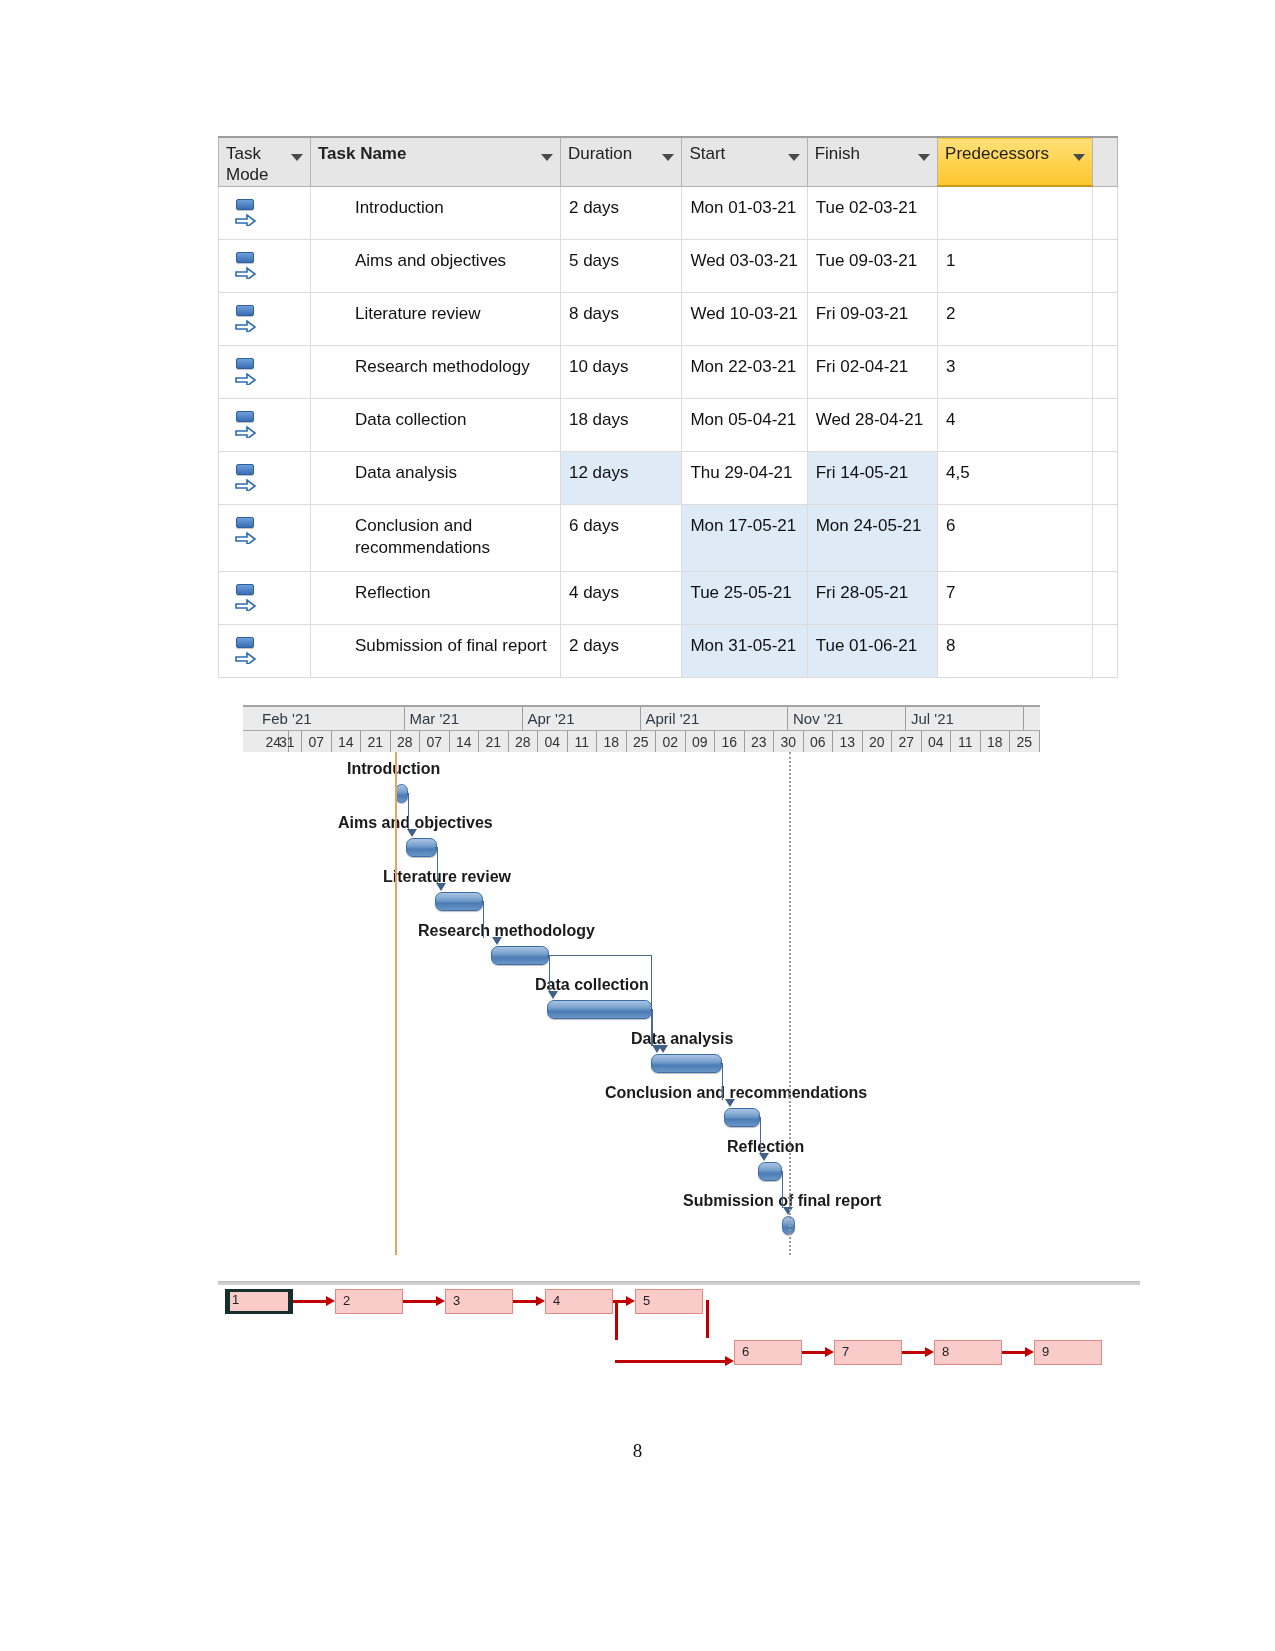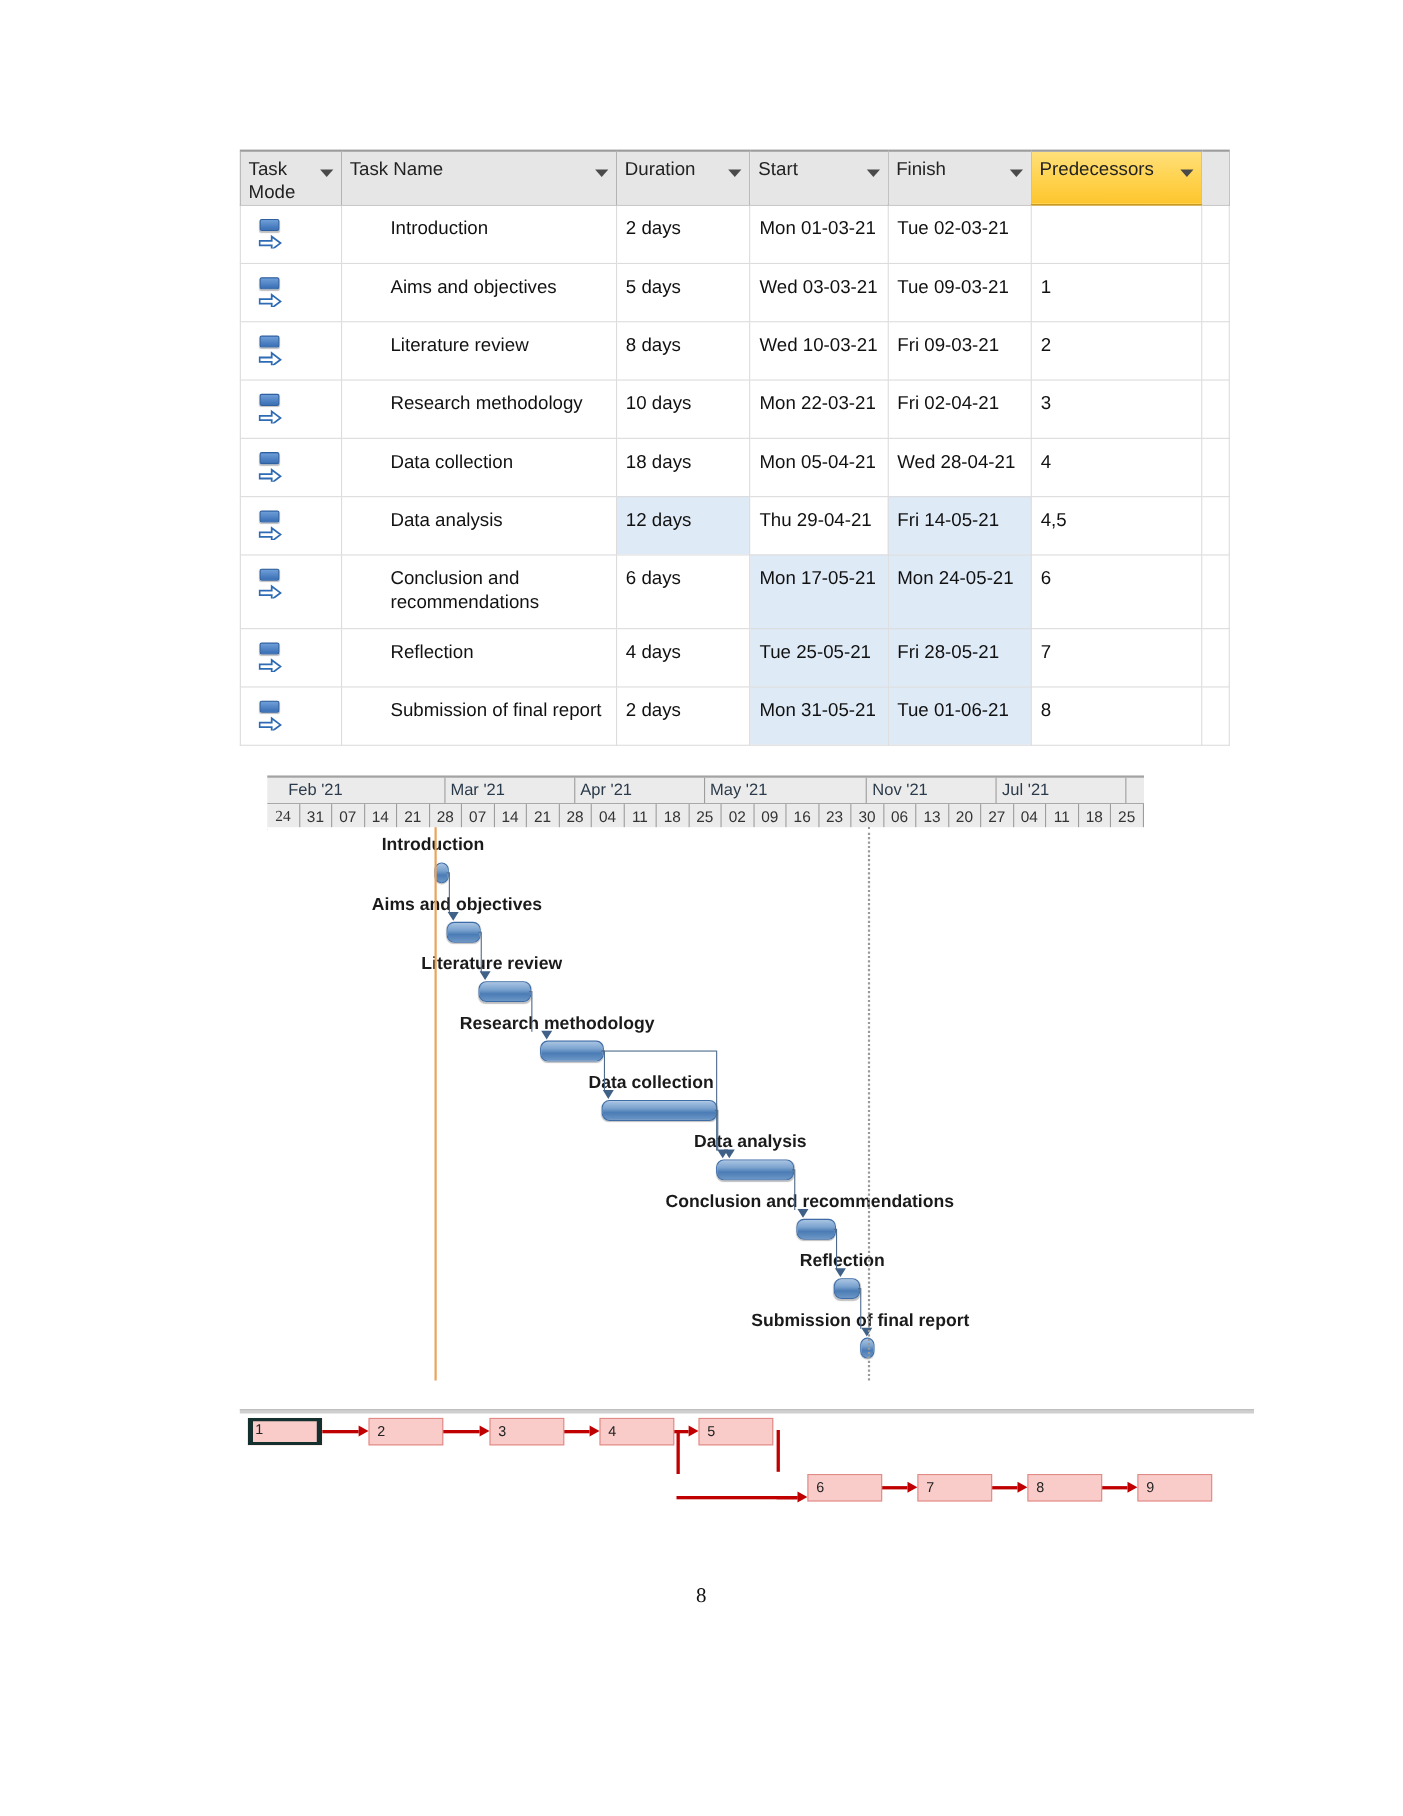--- a/index.html
+++ b/index.html
@@ -38,21 +38,21 @@
     border:1px solid #dcdcdc;
     border-top:1px solid #e3e3e3;
     font-size:17px;color:#111;
     padding:10px 8px 12px 8px;
     vertical-align:top;
     line-height:1.3;
     background:#fff;
   }
   #gantt-table td.hl{background:#dfeaf7;}
   .col-mode{width:88px;}
-  .col-name{width:255px;}
+  .col-name{width:255px;font-weight:bold;}
   .col-dur{width:120px;}
   .col-start{width:134px;}
   .col-fin{width:138px;}
   .col-pred{width:152px;}
   .col-last{width:12px;}
   td.taskname{padding-left:44px!important;}
   
   .mode-icon{display:block;width:26px;height:28px;position:relative;margin-left:8px;margin-top:2px;}
   .mode-icon .bar{position:absolute;left:1px;top:0;width:16px;height:9px;border-radius:2px;
       background:linear-gradient(180deg,#6f9fd8 0%,#3a6fb5 100%);border:1px solid #2e5f9e;}
@@ -281,26 +281,26 @@
       </tr>
     </tbody>
 </table>
 
 <div id="gantt-chart">
   <div id="timescale">
     <div class="ts-row top" id="ts-months">
         <div class="ts-cell" style="left: 14px; width: 147.5px;">Feb '21</div>
         <div class="ts-cell" style="left: 161.5px; width: 118px;">Mar '21</div>
         <div class="ts-cell" style="left: 279.5px; width: 118px;">Apr '21</div>
-        <div class="ts-cell" style="left: 397.5px; width: 147.5px;">May '21</div>
+        <div class="ts-cell" style="left: 397.5px; width: 147.5px;">April '21</div>
         <div class="ts-cell" style="left: 545px; width: 118px;">Nov '21</div>
         <div class="ts-cell" style="left: 663px; width: 118px;">Jul '21</div>
       </div>
     <div class="ts-row" id="ts-weeks">
-        <div class="ts-cell wk" style="left: 0px; width: 29.5px; font-family: Liberation Serif, serif;">24</div>
+        <div class="ts-cell wk" style="left: 16px; width: 29.5px;">24</div>
         <div class="ts-cell wk" style="left: 29.5px; width: 29.5px;">31</div>
         <div class="ts-cell wk" style="left: 59px; width: 29.5px;">07</div>
         <div class="ts-cell wk" style="left: 88.5px; width: 29.5px;">14</div>
         <div class="ts-cell wk" style="left: 118px; width: 29.5px;">21</div>
         <div class="ts-cell wk" style="left: 147.5px; width: 29.5px;">28</div>
         <div class="ts-cell wk" style="left: 177px; width: 29.5px;">07</div>
         <div class="ts-cell wk" style="left: 206.5px; width: 29.5px;">14</div>
         <div class="ts-cell wk" style="left: 236px; width: 29.5px;">21</div>
         <div class="ts-cell wk" style="left: 265.5px; width: 29.5px;">28</div>
         <div class="ts-cell wk" style="left: 295px; width: 29.5px;">04</div>

